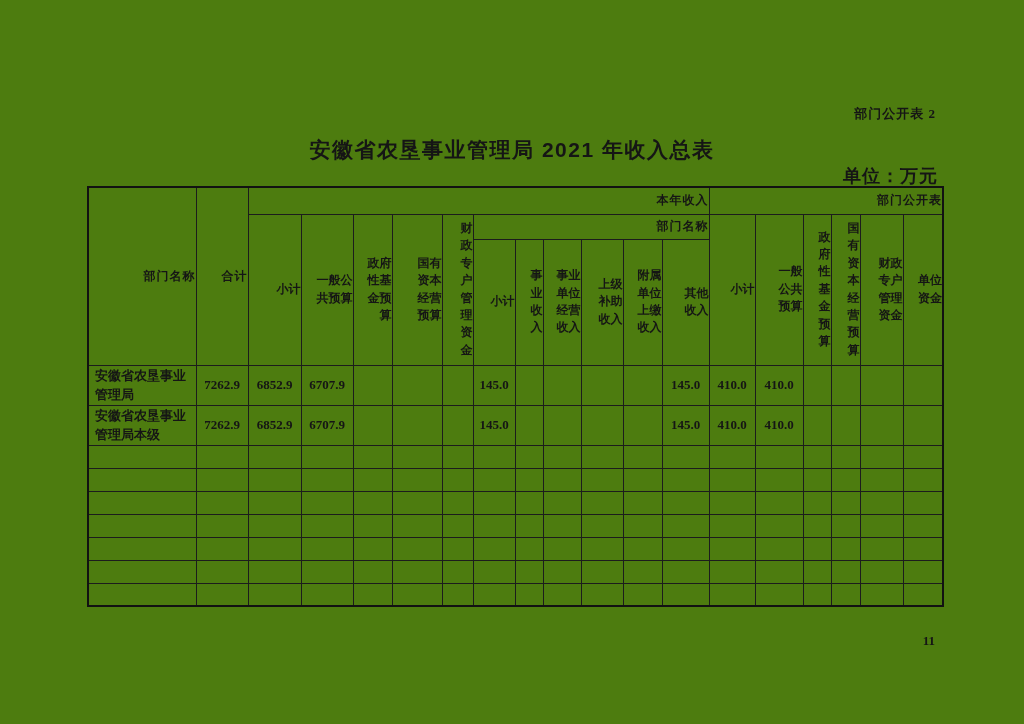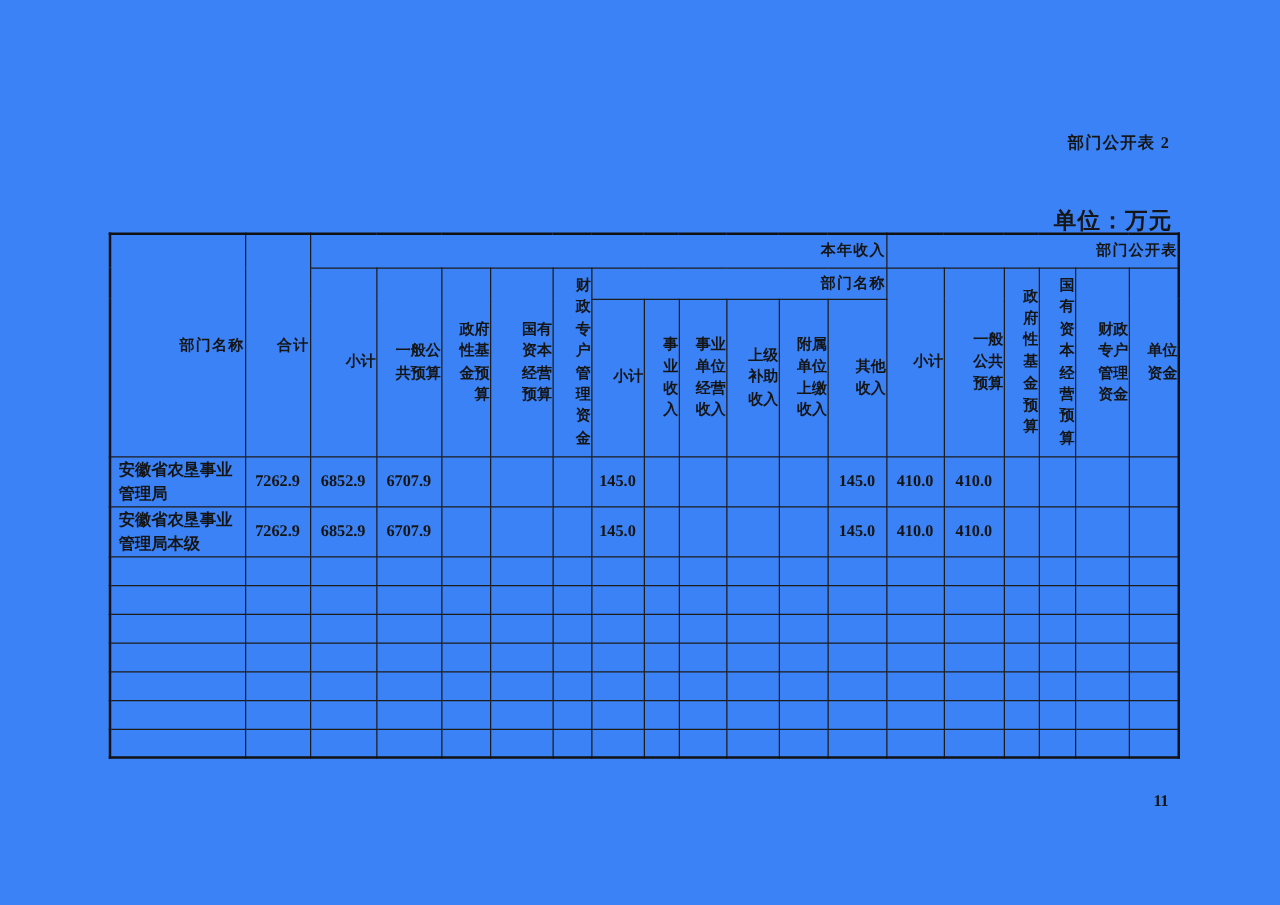--- a/index.html
+++ b/index.html
@@ -4,21 +4,21 @@
 <style>
   * { margin:0; padding:0; box-sizing:border-box; }
   html,body { width:1024px; height:724px; }
   body {
     background:#ffffff;
     font-family:"Liberation Serif","DejaVu Serif",serif;
     color:#151515;
     position:relative;
     overflow:hidden;
   }
-  .page { position:absolute; inset:0; background:#3b82f6; }
+  .page { position:absolute; inset:0; background:#4d7c0f; }
 
   .corner-label {
     position:absolute; top:105px; right:88px;
     font-size:13px; font-weight:bold; letter-spacing:1px;
   }
   .doc-title {
     position:absolute; top:136px; left:0; width:1024px;
     text-align:center;
     font-family:"Liberation Sans","DejaVu Sans",sans-serif;
     font-size:21px; font-weight:bold; letter-spacing:1.5px;
@@ -61,20 +61,21 @@
     font-size:13px; line-height:1.5;
   }
 </style>
 </head>
 <body>
 
 <div class="page">
 
   <div class="corner-label">部门公开表 2</div>
 
+  <div class="doc-title">安徽省农垦事业管理局 2021 年收入总表</div>
 
   <div class="unit-note">单位：万元</div>
 
   <table class="income">
     <colgroup>
       <col style="width:108px">
         <col style="width:52px">
         <col style="width:53px">
       <col style="width:52px">
         <col style="width:39px">

